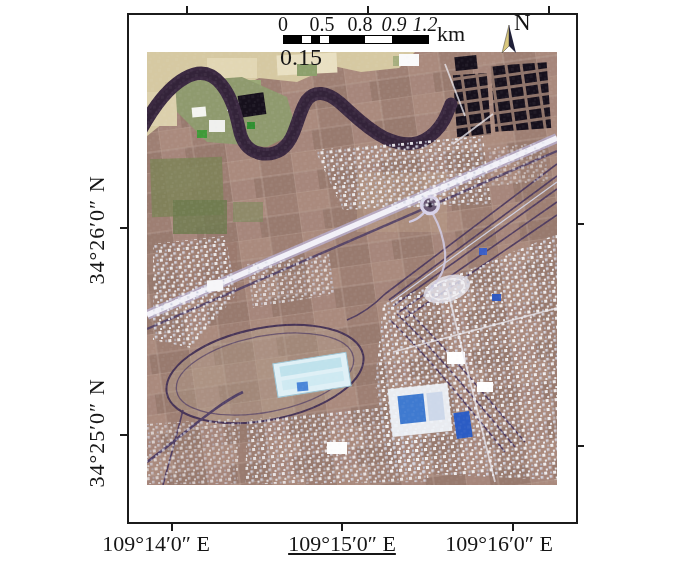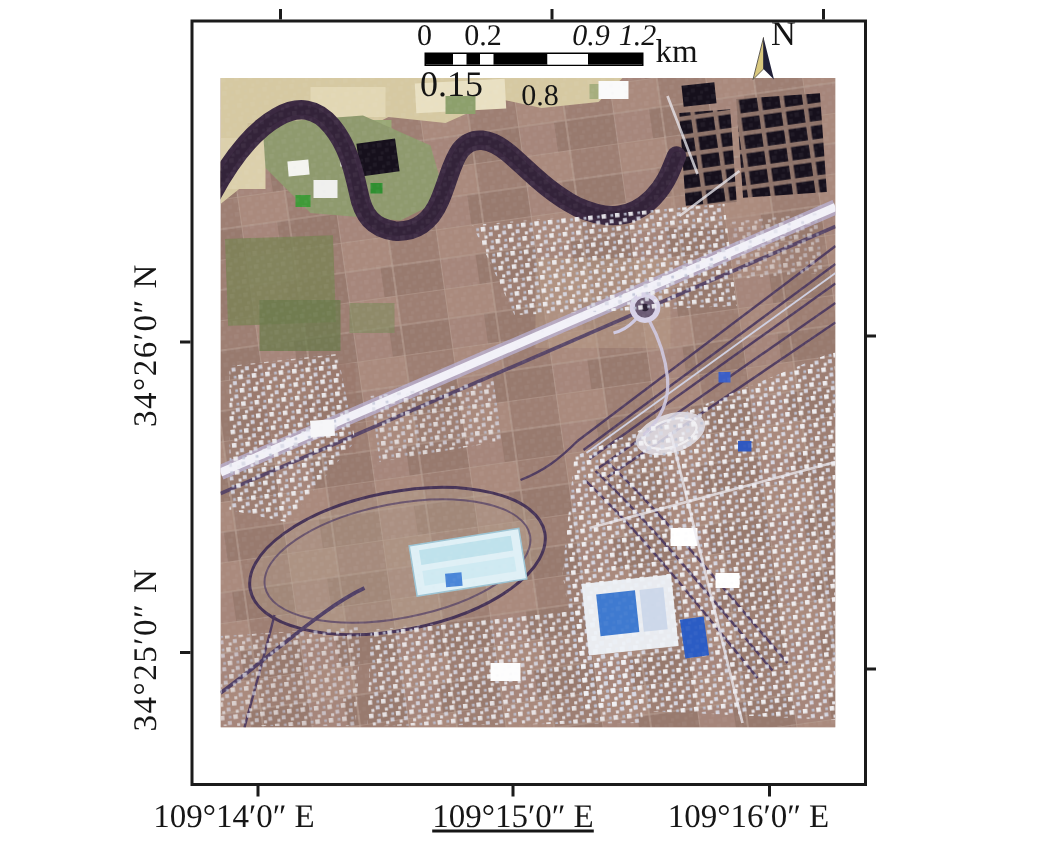--- a/index.html
+++ b/index.html
@@ -187,22 +187,22 @@
     <rect x="150" y="330" width="11" height="9" fill="#4a86d8" transform="rotate(-5 155 334)"></rect>
     <rect x="332" y="196" width="8" height="7" fill="#3a5ec6"></rect>
     <rect x="345" y="242" width="9" height="7" fill="#2f58c0"></rect>
   </g>
 
   <rect width="410" height="433" fill="url(#urban)" opacity="0.05"></rect>
 </svg>
 
 <div class="sb">
   <span class="sb-num" style="left:0;">0</span>
-  <span class="sb-num" style="left:39px;">0.2</span>
-  <span class="sb-num" style="left:77px;margin-top:40px;">0.8</span>
+  <span class="sb-num" style="left:39px;">0.5</span>
+  <span class="sb-num" style="left:77px;">0.8</span>
   <span class="sb-num" style="left:111px;font-style:italic;">0.9</span>
   <span class="sb-num" style="left:142px;font-style:italic;">1.2</span>
   <div class="sb-bar">
     <span style="width:18px;background:#000;"></span>
     <span style="width:9px;background:#fff;"></span>
     <span style="width:9px;background:#000;"></span>
     <span style="width:9px;background:#fff;"></span>
     <span style="width:36px;background:#000;"></span>
     <span style="width:27px;background:#fff;"></span>
     <span style="width:36px;background:#000;"></span>

